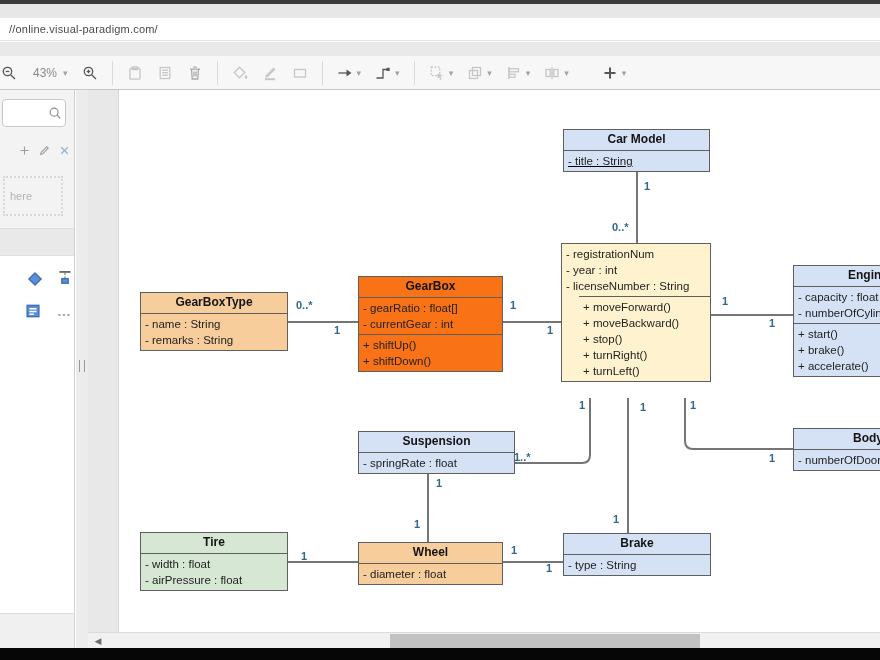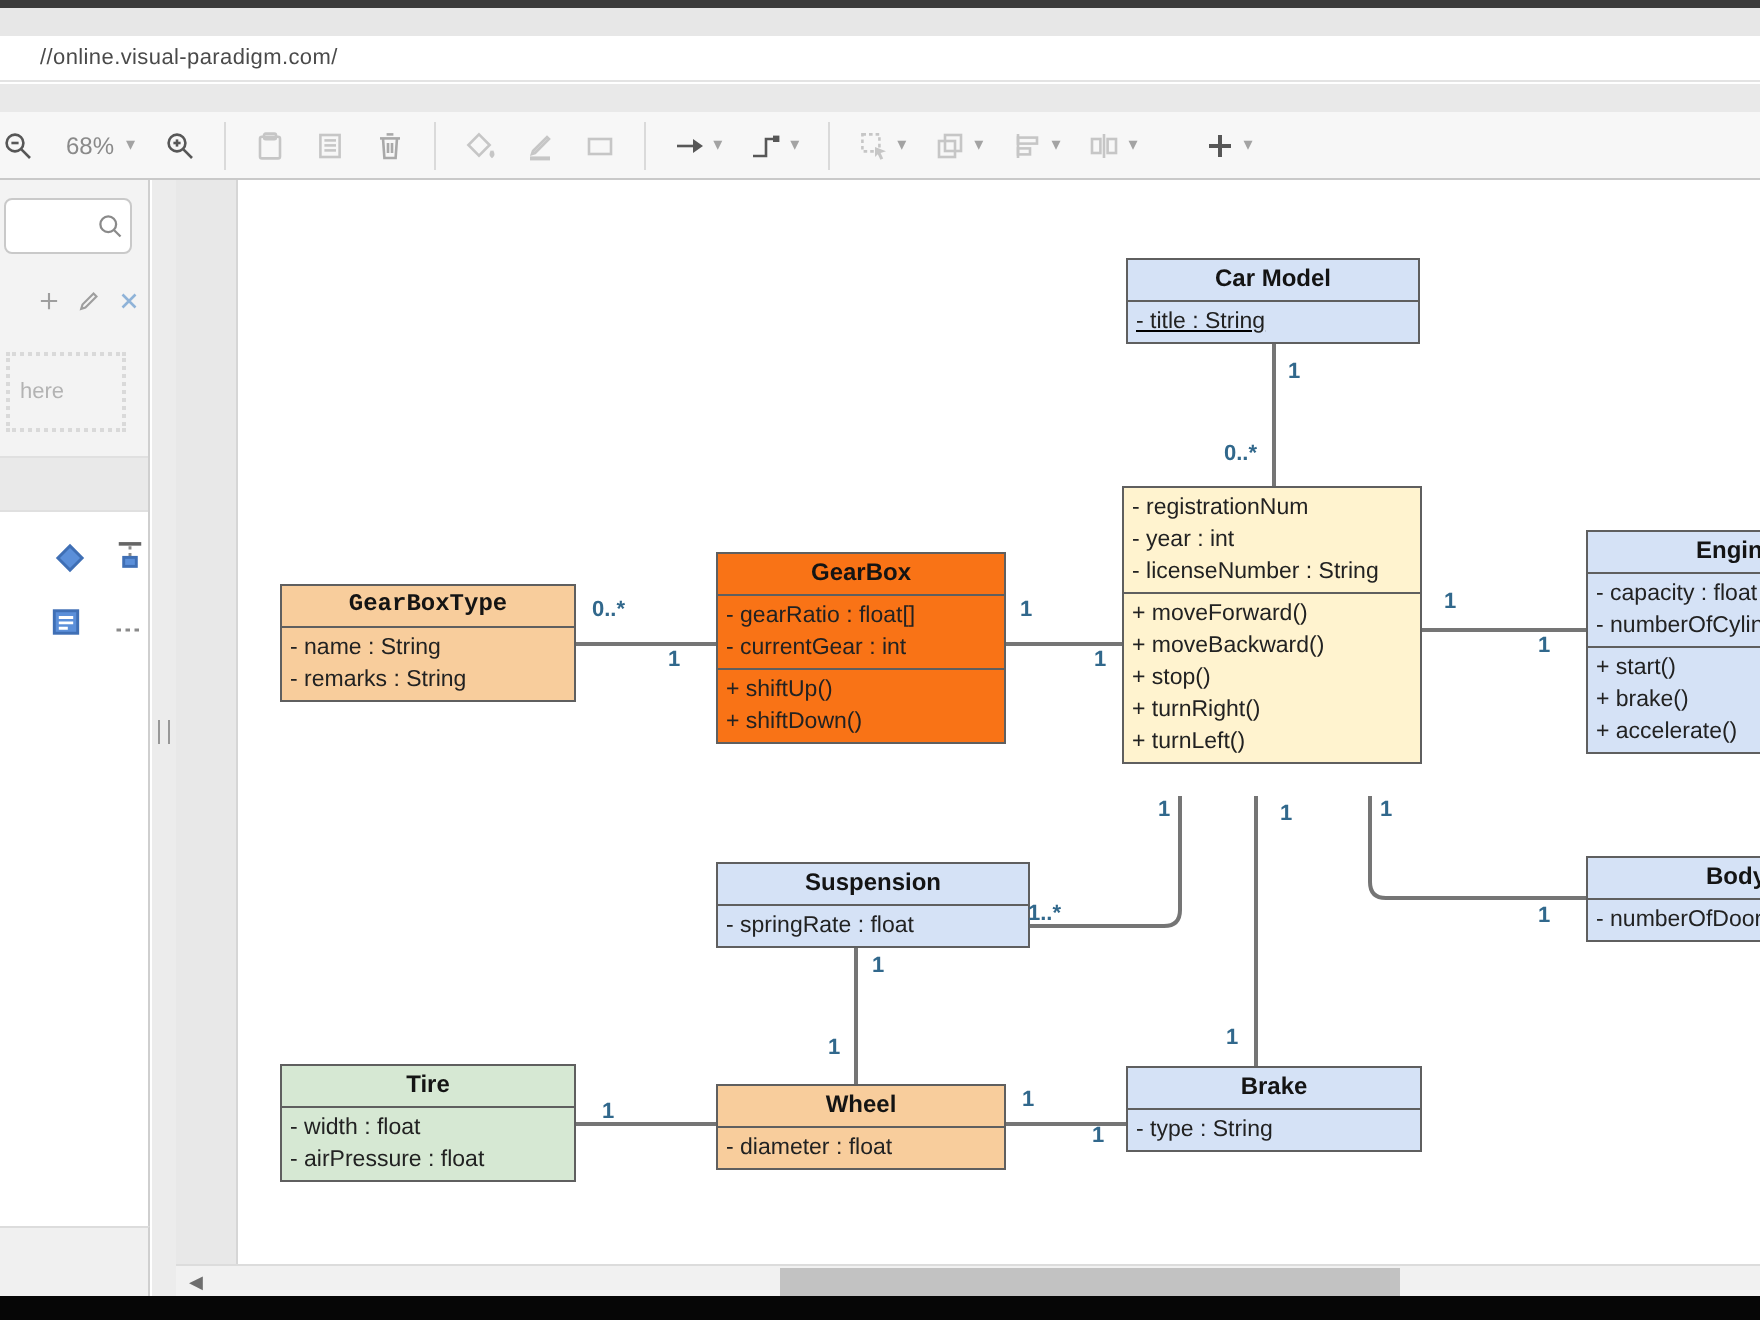--- a/index.html
+++ b/index.html
@@ -4,21 +4,21 @@
 <style>
   html,body{margin:0;padding:0;}
   body{
     width:880px;height:660px;position:relative;overflow:hidden;background:#fff;
     font-family:"Liberation Sans","DejaVu Sans",sans-serif;
   }
   .abs{position:absolute;left:0;width:880px;}
   #letterbox-top{top:0;height:4px;background:#3b3b3b;z-index:6;}
   #chrome-band{top:4px;height:14px;background:#e7e7e7;z-index:6;}
   #url-bar{top:18px;height:23px;background:#fff;border-bottom:1px solid #e3e3e3;
-    display:flex;align-items:center;padding-left:20px;box-sizing:border-box;z-index:6;}
+    display:flex;align-items:center;padding-left:9px;box-sizing:border-box;z-index:6;}
   #url-text{font-size:11px;color:#4a4a4a;letter-spacing:.2px;}
   #band2{top:42px;height:14px;background:#e9e9e9;z-index:6;}
   #toolbar{top:56px;height:34px;background:#f7f7f7;border-bottom:1px solid #c9c9c9;
     display:flex;align-items:center;box-sizing:border-box;z-index:6;}
   .tb-item{display:flex;align-items:center;margin:0 7px;color:#575757;}
   .tb-item:first-child{margin-left:1px;}
   .tb-item.disabled{color:#c6c6c6;}
   .tb-item.mid{color:#a9a9a9;}
   .tb-item svg{display:block;}
   .tb-sep{width:1px;height:24px;background:#dadada;margin:0 7px;}
@@ -80,21 +80,21 @@
     <span class="tb-item">
       <span>
         <svg viewBox="0 0 16 16" width="16" height="16" fill="none" stroke="currentColor" stroke-width="1.3">
           <circle cx="6.5" cy="6.5" r="4.2"></circle>
           <path d="M9.7 9.7 L14 14"></path>
           <path d="M4.7 6.5 H8.3"></path>
         </svg>
       </span>
     </span>
     <span class="tb-item">
-      <span class="zoom-text">68%</span>
+      <span class="zoom-text">43%</span>
       <span class="caret">▾</span>
     </span>
     <span class="tb-item">
       <span>
         <svg viewBox="0 0 16 16" width="16" height="16" fill="none" stroke="currentColor" stroke-width="1.3">
           <circle cx="6.5" cy="6.5" r="4.2"></circle>
           <path d="M9.7 9.7 L14 14"></path>
           <path d="M4.7 6.5 H8.3"></path>
           <path d="M6.5 4.7 V8.3"></path>
         </svg>
@@ -304,41 +304,41 @@
       <div class="uml-comp" style="border-color: rgb(95, 95, 95); text-decoration: underline;">
         <div class="uml-row">- title : String</div>
       </div>
     </div>
     <div class="uml-class" style="left: 561px; top: 243px; width: 150px; background: rgb(255, 243, 207); border-color: rgb(95, 95, 95);">
       <div class="uml-comp" style="border-color: rgb(95, 95, 95);">
         <div class="uml-row">- registrationNum</div>
         <div class="uml-row">- year : int</div>
         <div class="uml-row">- licenseNumber : String</div>
       </div>
-      <div class="uml-comp" style="border-color: rgb(95, 95, 95);">
+      <div class="uml-comp" style="border-color: rgb(95, 95, 95); margin-left: 17px;">
         <div class="uml-row">+ moveForward()</div>
         <div class="uml-row">+ moveBackward()</div>
         <div class="uml-row">+ stop()</div>
         <div class="uml-row">+ turnRight()</div>
         <div class="uml-row">+ turnLeft()</div>
       </div>
     </div>
     <div class="uml-class" style="left: 358px; top: 276px; width: 145px; background: #f97316; border-color: rgb(95, 95, 95);">
       <div class="uml-header" style="border-color: rgb(95, 95, 95);">GearBox</div>
       <div class="uml-comp" style="border-color: rgb(95, 95, 95);">
         <div class="uml-row">- gearRatio : float[]</div>
         <div class="uml-row">- currentGear : int</div>
       </div>
       <div class="uml-comp" style="border-color: rgb(95, 95, 95);">
         <div class="uml-row">+ shiftUp()</div>
         <div class="uml-row">+ shiftDown()</div>
       </div>
     </div>
     <div class="uml-class" style="left: 140px; top: 292px; width: 148px; background: rgb(248, 205, 156); border-color: rgb(95, 95, 95);">
-      <div class="uml-header" style="border-color: rgb(95, 95, 95); font-family: Liberation Mono, monospace;">GearBoxType</div>
+      <div class="uml-header" style="border-color: rgb(95, 95, 95);">GearBoxType</div>
       <div class="uml-comp" style="border-color: rgb(95, 95, 95);">
         <div class="uml-row">- name : String</div>
         <div class="uml-row">- remarks : String</div>
       </div>
     </div>
     <div class="uml-class" style="left: 793px; top: 265px; width: 150px; background: rgb(213, 226, 246); border-color: rgb(95, 95, 95);">
       <div class="uml-header" style="border-color: rgb(95, 95, 95);">Engine</div>
       <div class="uml-comp" style="border-color: rgb(95, 95, 95);">
         <div class="uml-row">- capacity : float</div>
         <div class="uml-row">- numberOfCylinders : int</div>

